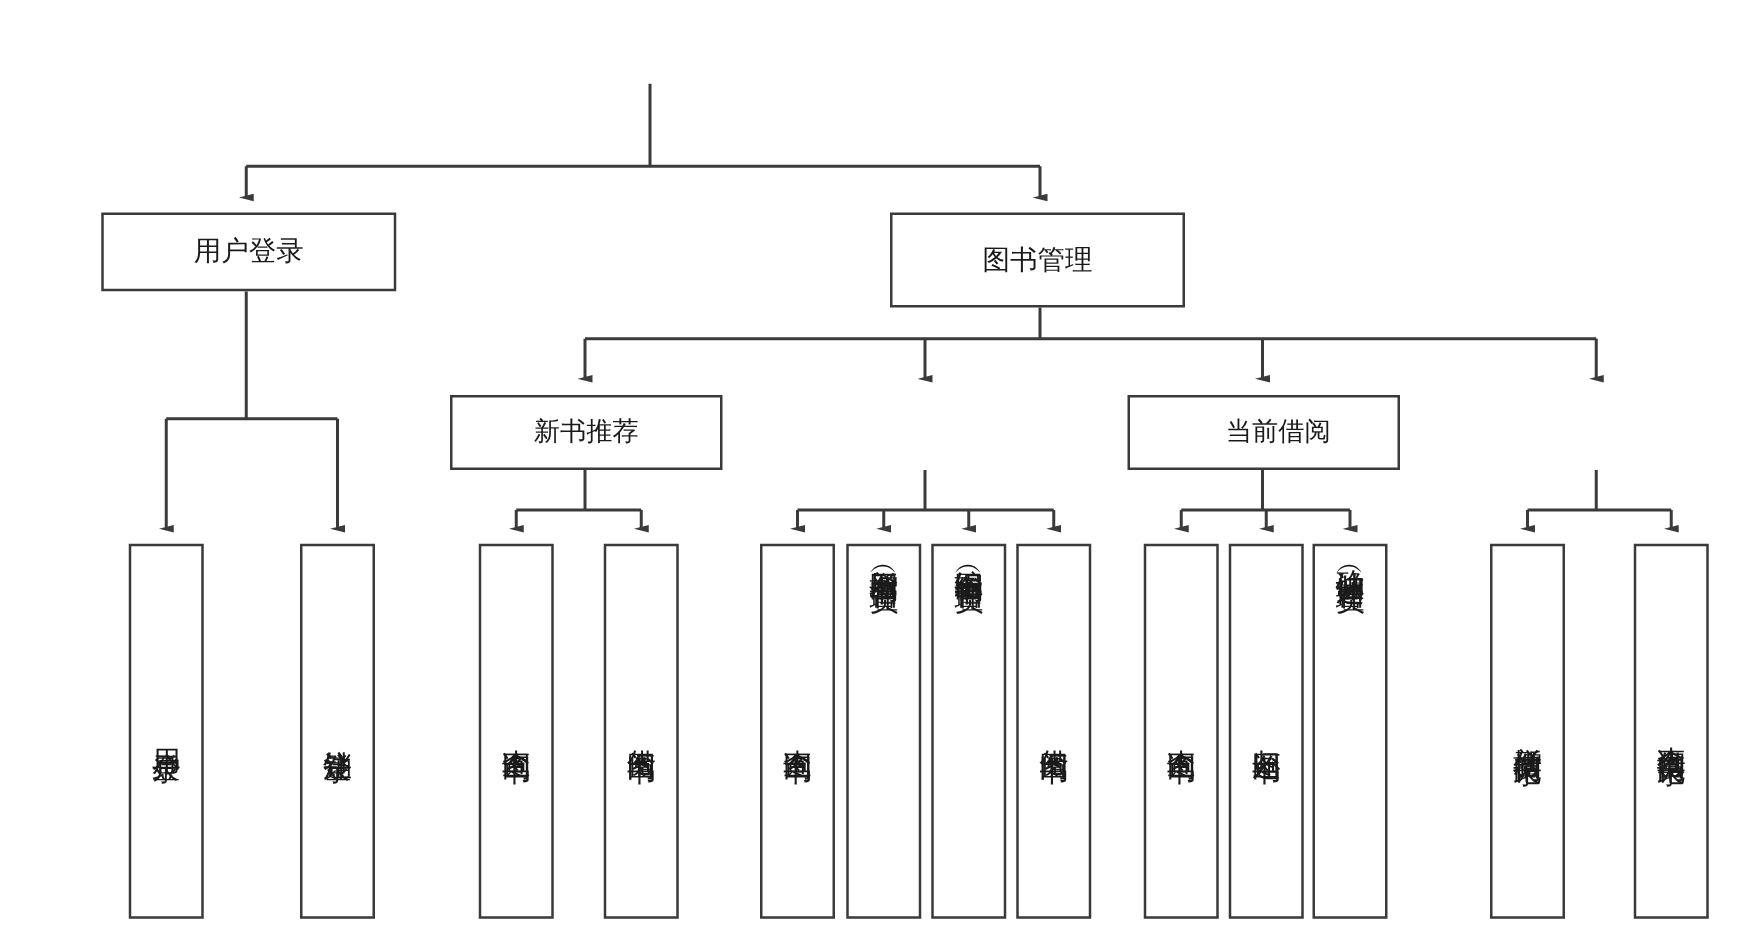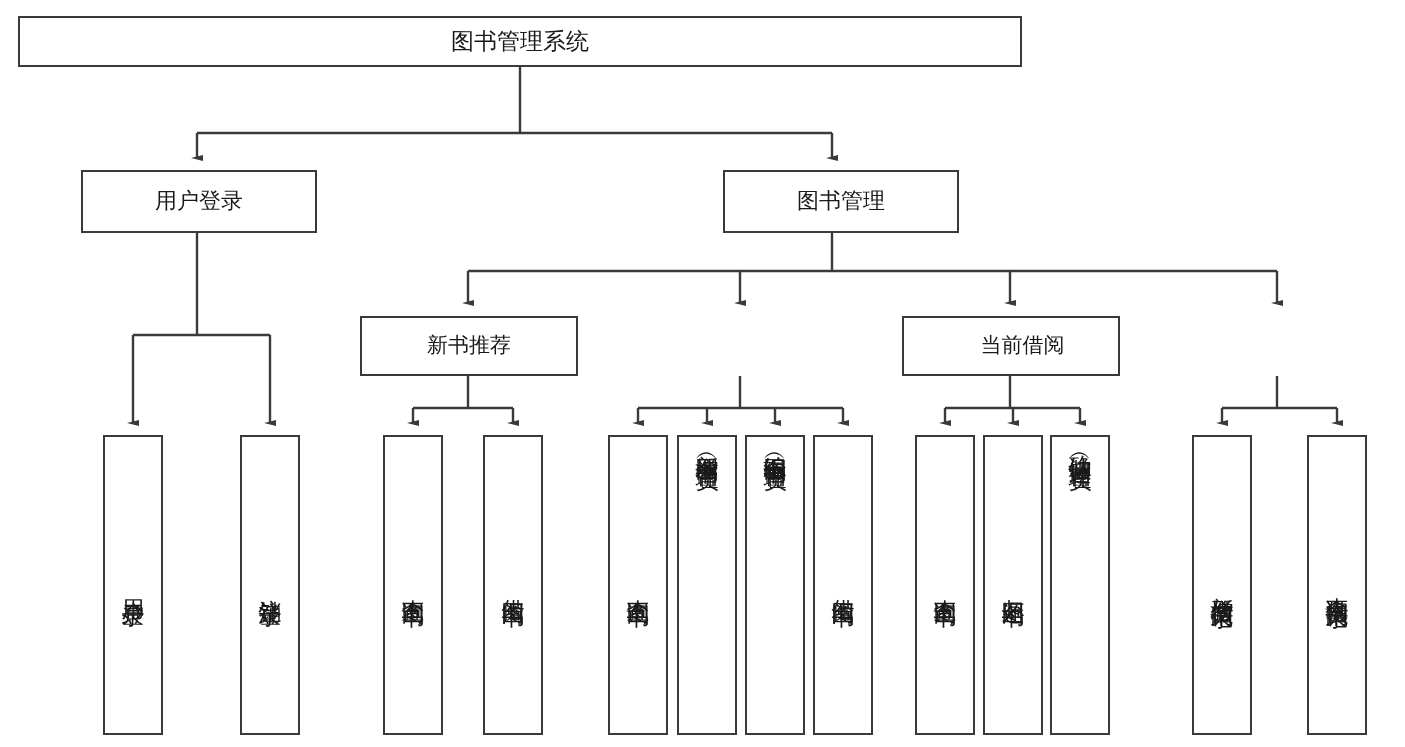--- a/index.html
+++ b/index.html
@@ -120,28 +120,25 @@
       <path d="M1013,408 L1013,423" marker-end="url(#arrow)"></path>
       <path d="M1080,408 L1080,423" marker-end="url(#arrow)"></path>
 
       <path d="M1277,376 L1277,408"></path>
       <path d="M1222,408 L1337,408"></path>
       <path d="M1222,408 L1222,423" marker-end="url(#arrow)"></path>
       <path d="M1337,408 L1337,423" marker-end="url(#arrow)"></path>
     </g>
   </svg>
 
-  <div class="node lvl0" style="left:18px; top:16px; width:1004px; height:51px;">
-    <span class="node-label">图书管理系统</span>
-  </div>
 
   <div class="node lvl1" style="left:81px; top:170px; width:236px; height:63px;">
     <span class="node-label">用户登录</span>
   </div>
-  <div class="node lvl1" style="left:712px; top:170px; width:236px; height:63px;margin-left:11px;">
+  <div class="node lvl1" style="left:712px; top:170px; width:236px; height:76px;">
     <span class="node-label">图书管理</span>
   </div>
 
   <div class="node lvl2" style="left:360px; top:316px; width:218px; height:60px;">
     <span class="node-label">新书推荐</span>
   </div>
   <div class="node lvl2" style="left:902px; top:316px; width:218px; height:60px;padding-left:23px;">
     <span class="node-label">当前借阅</span>
   </div>
 

